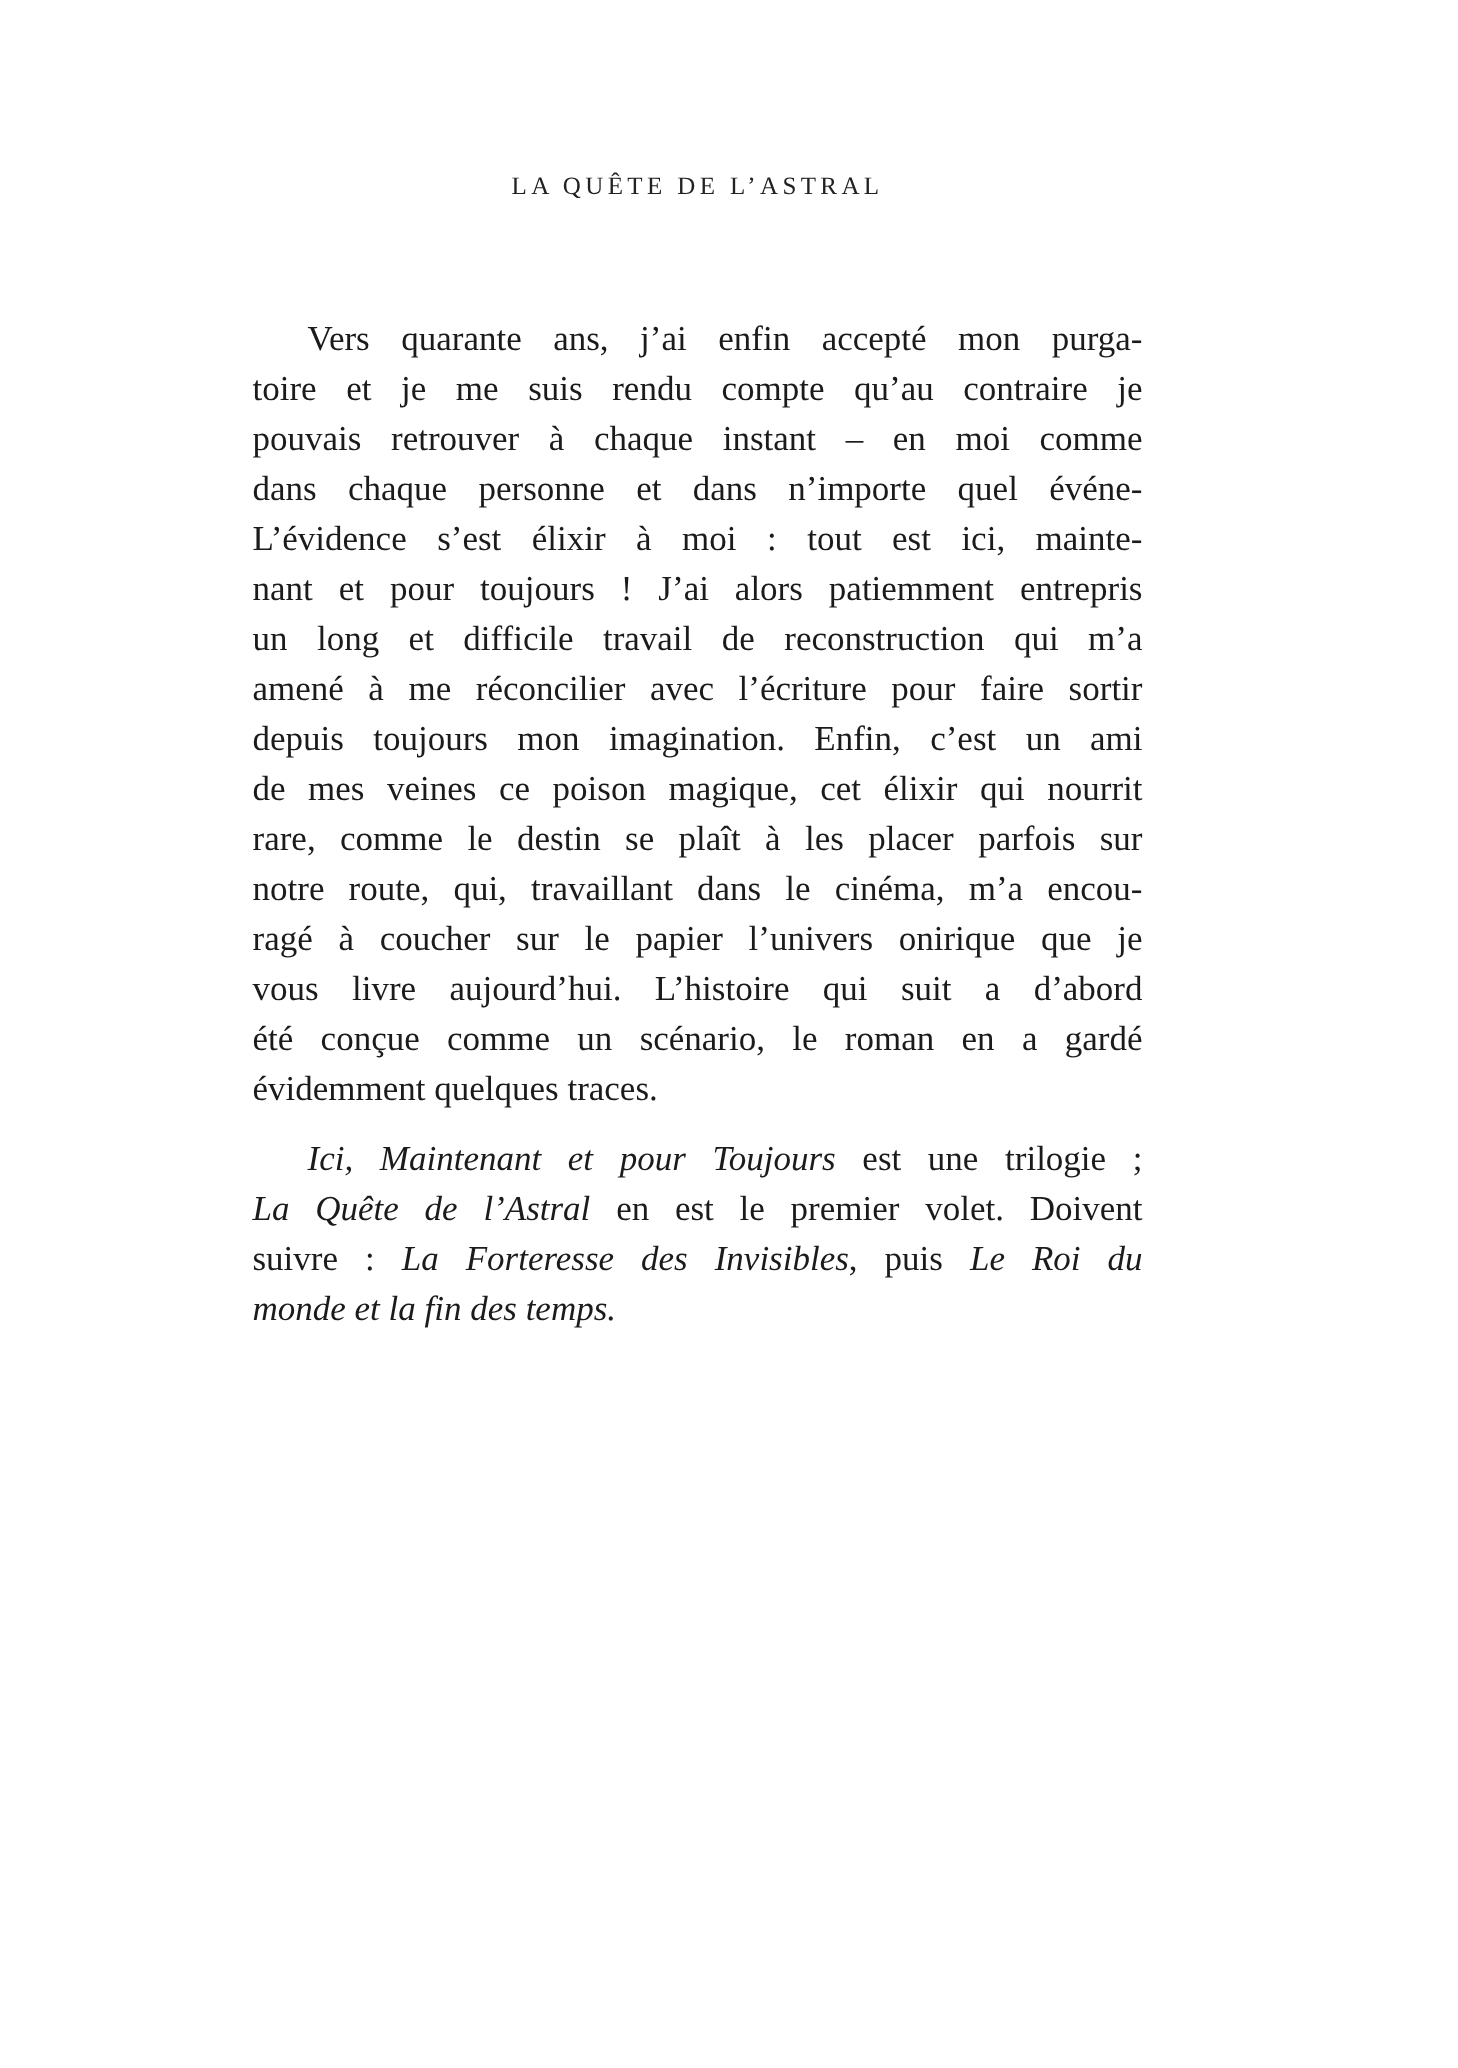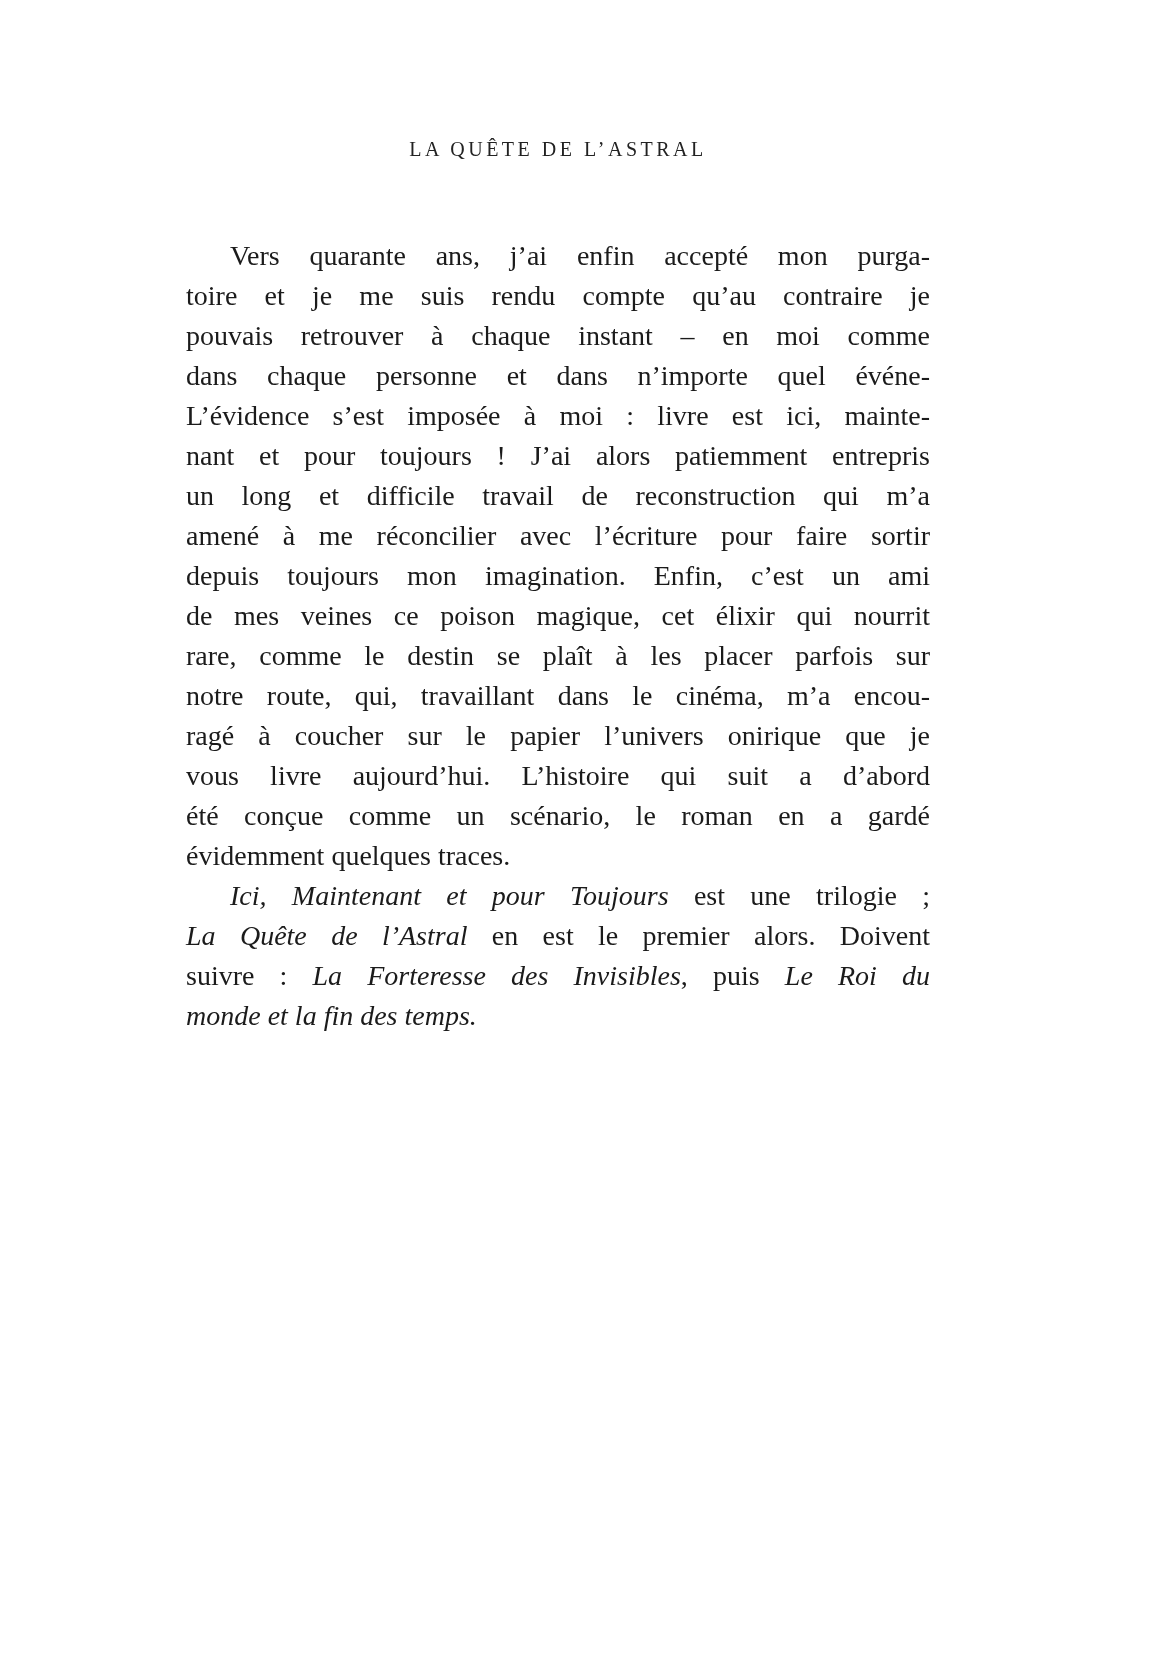--- a/index.html
+++ b/index.html
@@ -29,21 +29,21 @@
   }
   .text-block {
     position: absolute;
     top: 236px;
     left: 186px;
     width: 744px;
     font-size: 28px;
     line-height: 40px;
     color: #1b1b1b;
   }
-  .paragraph { margin: 0; padding: 0; }
+  .paragraph { margin: 16px; padding: 0; }
   .line {
     text-align: justify;
     text-align-last: justify;
     height: 40px;
     white-space: normal;
   }
   .line.last {
     text-align: left;
     text-align-last: left;
     font-family: Liberation Serif, serif;
@@ -60,33 +60,33 @@
 
 <div class="page">
   <div class="running-header">LA QUÊTE DE L’ASTRAL</div>
 
   <div class="text-block">
       <div class="paragraph">
         <div class="line indent"><span>Vers quarante ans, j’ai enfin accepté mon purga-</span></div>
         <div class="line"><span>toire et je me suis rendu compte qu’au contraire je</span></div>
         <div class="line"><span>pouvais retrouver à chaque instant – en moi comme</span></div>
         <div class="line"><span>dans chaque personne et dans n’importe quel événe-</span></div>
-        <div class="line"><span>L’évidence s’est imposée à moi : livre est ici, mainte-</span></div>
+        <div class="line"><span>L’évidence s’est élixir à moi : tout est ici, mainte-</span></div>
         <div class="line"><span>nant et pour toujours ! J’ai alors patiemment entrepris</span></div>
         <div class="line"><span>un long et difficile travail de reconstruction qui m’a</span></div>
         <div class="line"><span>amené à me réconcilier avec l’écriture pour faire sortir</span></div>
         <div class="line"><span>depuis toujours mon imagination. Enfin, c’est un ami</span></div>
         <div class="line"><span>de mes veines ce poison magique, cet élixir qui nourrit</span></div>
         <div class="line"><span>rare, comme le destin se plaît à les placer parfois sur</span></div>
         <div class="line"><span>notre route, qui, travaillant dans le cinéma, m’a encou-</span></div>
         <div class="line"><span>ragé à coucher sur le papier l’univers onirique que je</span></div>
         <div class="line"><span>vous livre aujourd’hui. L’histoire qui suit a d’abord</span></div>
         <div class="line"><span>été conçue comme un scénario, le roman en a gardé</span></div>
         <div class="line last"><span>évidemment quelques traces.</span></div>
       </div>
       <div class="paragraph">
         <div class="line indent"><em>Ici, Maintenant et pour Toujours</em><span> est une trilogie ;</span></div>
-        <div class="line"><em>La Quête de l’Astral</em><span> en est le premier alors. Doivent</span></div>
+        <div class="line"><em>La Quête de l’Astral</em><span> en est le premier volet. Doivent</span></div>
         <div class="line"><span>suivre : </span><em>La Forteresse des Invisibles</em><span>, puis </span><em>Le Roi du</em></div>
         <div class="line last"><em>monde et la fin des temps.</em></div>
       </div>
     </div>
 </div>
 
 </body></html>

